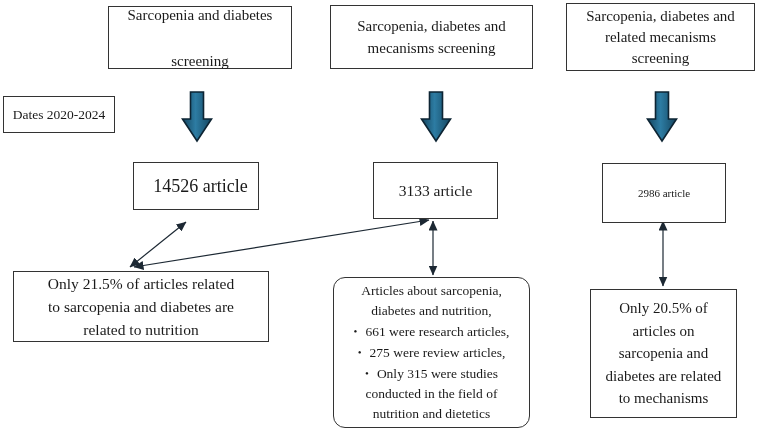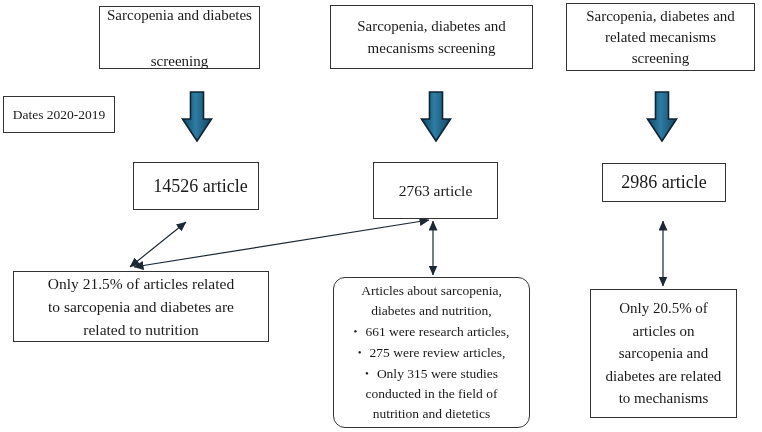--- a/index.html
+++ b/index.html
@@ -19,27 +19,27 @@
     background: #ffffff;
     border: 1.5px solid #333333;
     display: flex;
     flex-direction: column;
     align-items: center;
     justify-content: center;
     text-align: center;
   }
   .line { display: block; }
 
-  .top1 { left: 99px; top: 6px;   width: 161px; height: 63px;  font-size: 15px;   line-height: 22px; gap: 24px; }
+  .top1 { left: 108px; top: 6px;   width: 184px; height: 63px;  font-size: 15px;   line-height: 22px; gap: 24px; }
   .top2 { left: 330px; top: 5px;   width: 203px; height: 64px;  font-size: 15px;   line-height: 22px; }
   .top3 { left: 566px; top: 3px;   width: 189px; height: 68px;  font-size: 15px;   line-height: 21px; }
   .dates{ left: 3px;   top: 96px;  width: 112px; height: 37px;  font-size: 13.5px; }
   .cnt1 { left: 133px; top: 162px; width: 126px; height: 48px;  font-size: 18px; padding-left: 9px; }
   .cnt2 { left: 373px; top: 162px; width: 125px; height: 57px;  font-size: 15.5px; }
-  .cnt3 { left: 602px; top: 163px; width: 124px; height: 39px;  font-size: 18px; }
+  .cnt3 { left: 602px; top: 163px; width: 124px; height: 60px;  font-size: 11px; }
   .resL { left: 13px;  top: 271px; width: 256px; height: 71px;  font-size: 15.5px; line-height: 23px; }
   .resC { left: 333px; top: 277px; width: 197px; height: 151px; font-size: 13.5px; line-height: 20px; border-radius: 12px; }
   .resR { left: 590px; top: 289px; width: 147px; height: 129px; font-size: 15px;   line-height: 22.5px; text-align: right; }
 
   .bullet { display: inline-block; }
   .bullet:not(:empty) { margin-right: 8px; font-size: 11px; vertical-align: 1px; }
 </style>
 </head>
 <body>
 
@@ -79,28 +79,28 @@
     <span class="line">Sarcopenia, diabetes and</span>
     <span class="line">mecanisms screening</span>
   </div>
   <div class="box top3">
     <span class="line">Sarcopenia, diabetes and</span>
     <span class="line">related mecanisms</span>
     <span class="line">screening</span>
   </div>
 
   <div class="box dates">
-    <span class="line">Dates 2020-2019</span>
+    <span class="line">Dates 2020-2024</span>
   </div>
 
   <div class="box cnt1">
     <span class="line">14526 article</span>
   </div>
   <div class="box cnt2">
-    <span class="line">2763 article</span>
+    <span class="line">3133 article</span>
   </div>
   <div class="box cnt3">
     <span class="line">2986 article</span>
   </div>
 
   <div class="box resL">
     <span class="line">Only 21.5% of articles related</span>
     <span class="line">to sarcopenia and diabetes are</span>
     <span class="line">related to nutrition</span>
   </div>

